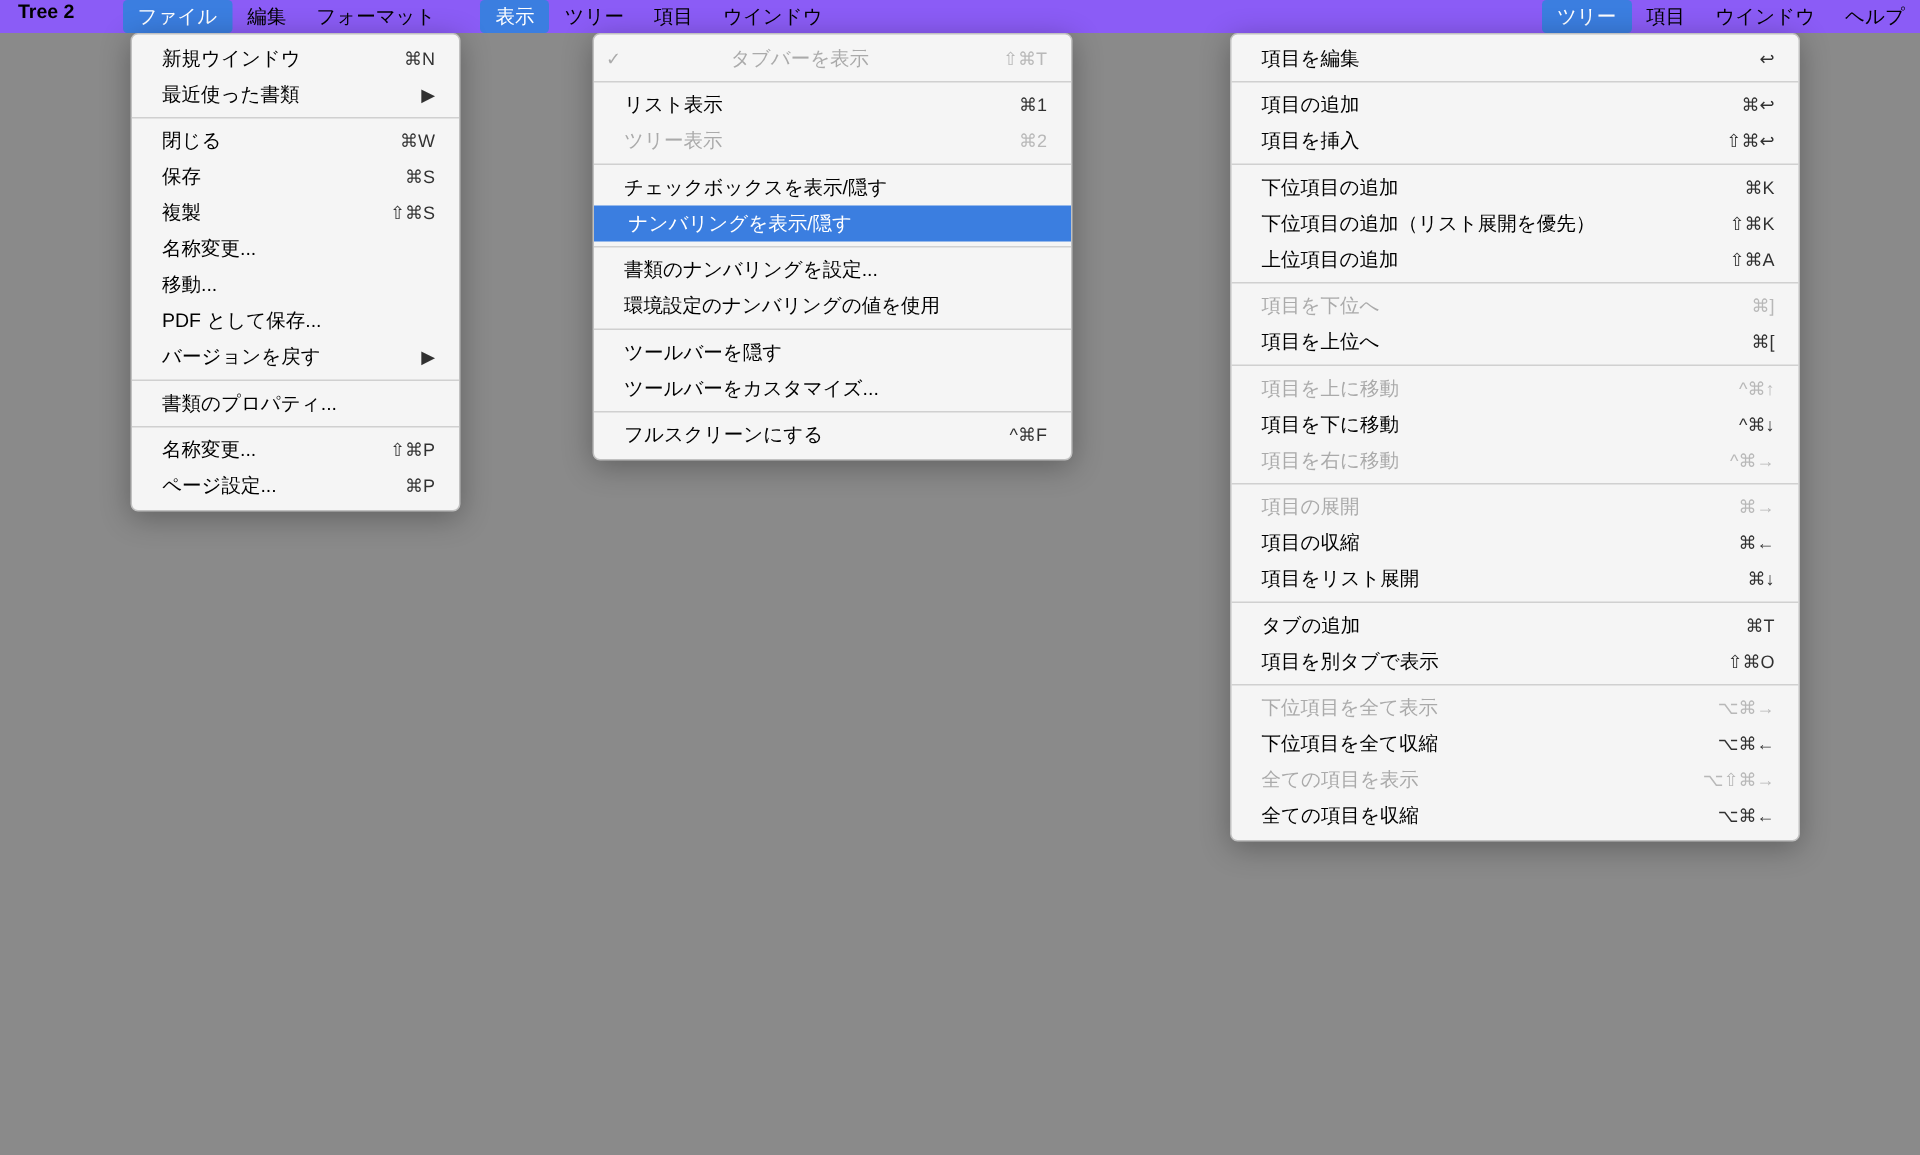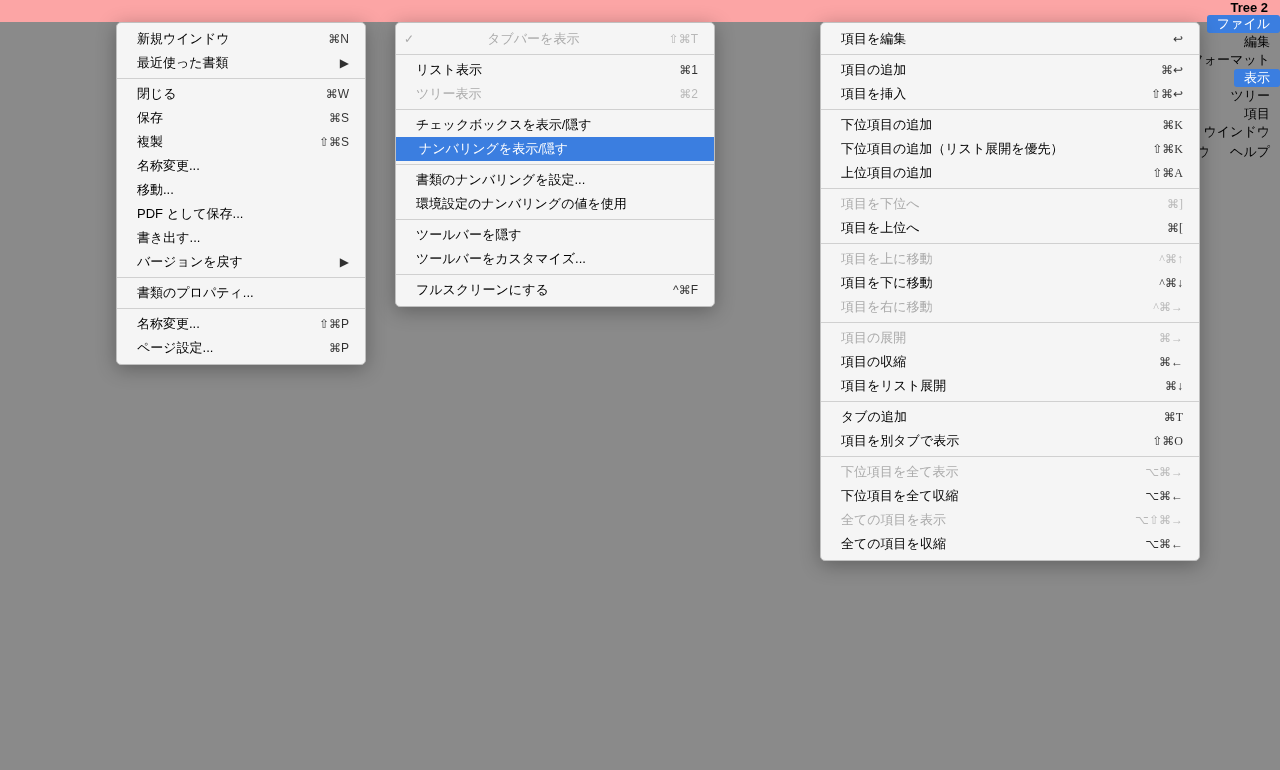--- a/index.html
+++ b/index.html
@@ -11,45 +11,45 @@
       font-size: 13px;
       overflow: hidden;
       position: relative;
     }
 
     
     .menubar {
       position: absolute;
       top: 0; left: 0; right: 0;
       height: 22px;
-      background: #fca5a5;
+      background: #8b5cf6;
       display: flex;
-      align-items: flex-end;
+      align-items: flex-start;
       z-index: 100;
-      flex-direction: column;
     }
     .menubar-app-name {
       padding: 0 12px;
       font-weight: bold;
       font-size: 13px;
       color: #000;
     }
     .menubar-item {
       padding: 0 10px;
       height: 22px;
       display: flex;
       align-items: center;
       color: #000;
       cursor: default;
       font-size: 13px;
     }
     .menubar-item.active {
       background: #3b7ee0;
       color: #fff;
       border-radius: 3px;
+      margin-left: 20px;
     }
     .menubar-right {
       margin-left: auto;
       display: flex;
       align-items: center;
     }
     .menubar-item.active-right {
       background: #3b7ee0;
       color: #fff;
       border-radius: 3px;
@@ -108,33 +108,31 @@
     .checkmark {
       width: 14px;
       text-align: center;
       margin-right: 2px;
       font-size: 12px;
     }
 
     
     .file-menu {
       left: 87px;
-      width: 250px;
-      margin-left: 29px;
+      width: 220px;
     }
     
     .view-menu {
       left: 395px;
       width: 320px;
     }
     
     .tree-menu-right {
       left: 820px;
       width: 380px;
-      font-family: Liberation Serif, serif;
     }
   </style>
 </head>
 <body>
 
 <div class="menubar">
   <span class="menubar-app-name">Tree 2</span>
   <div class="menubar-item active">ファイル</div>
   <div class="menubar-item">編集</div>
   <div class="menubar-item">フォーマット</div>
@@ -176,23 +174,20 @@
   <div class="menu-item">
     <span>名称変更...</span>
   </div>
   <div class="menu-item">
     <span>移動...</span>
   </div>
   <div class="menu-item">
     <span>PDF として保存...</span>
   </div>
   <div class="menu-item">
-    <span>書き出す...</span>
-  </div>
-  <div class="menu-item">
     <span>バージョンを戻す</span>
     <span class="shortcut arrow">▶</span>
   </div>
   <div class="menu-separator"></div>
   <div class="menu-item">
     <span>書類のプロパティ...</span>
   </div>
   <div class="menu-separator"></div>
   <div class="menu-item">
     <span>名称変更...</span>

